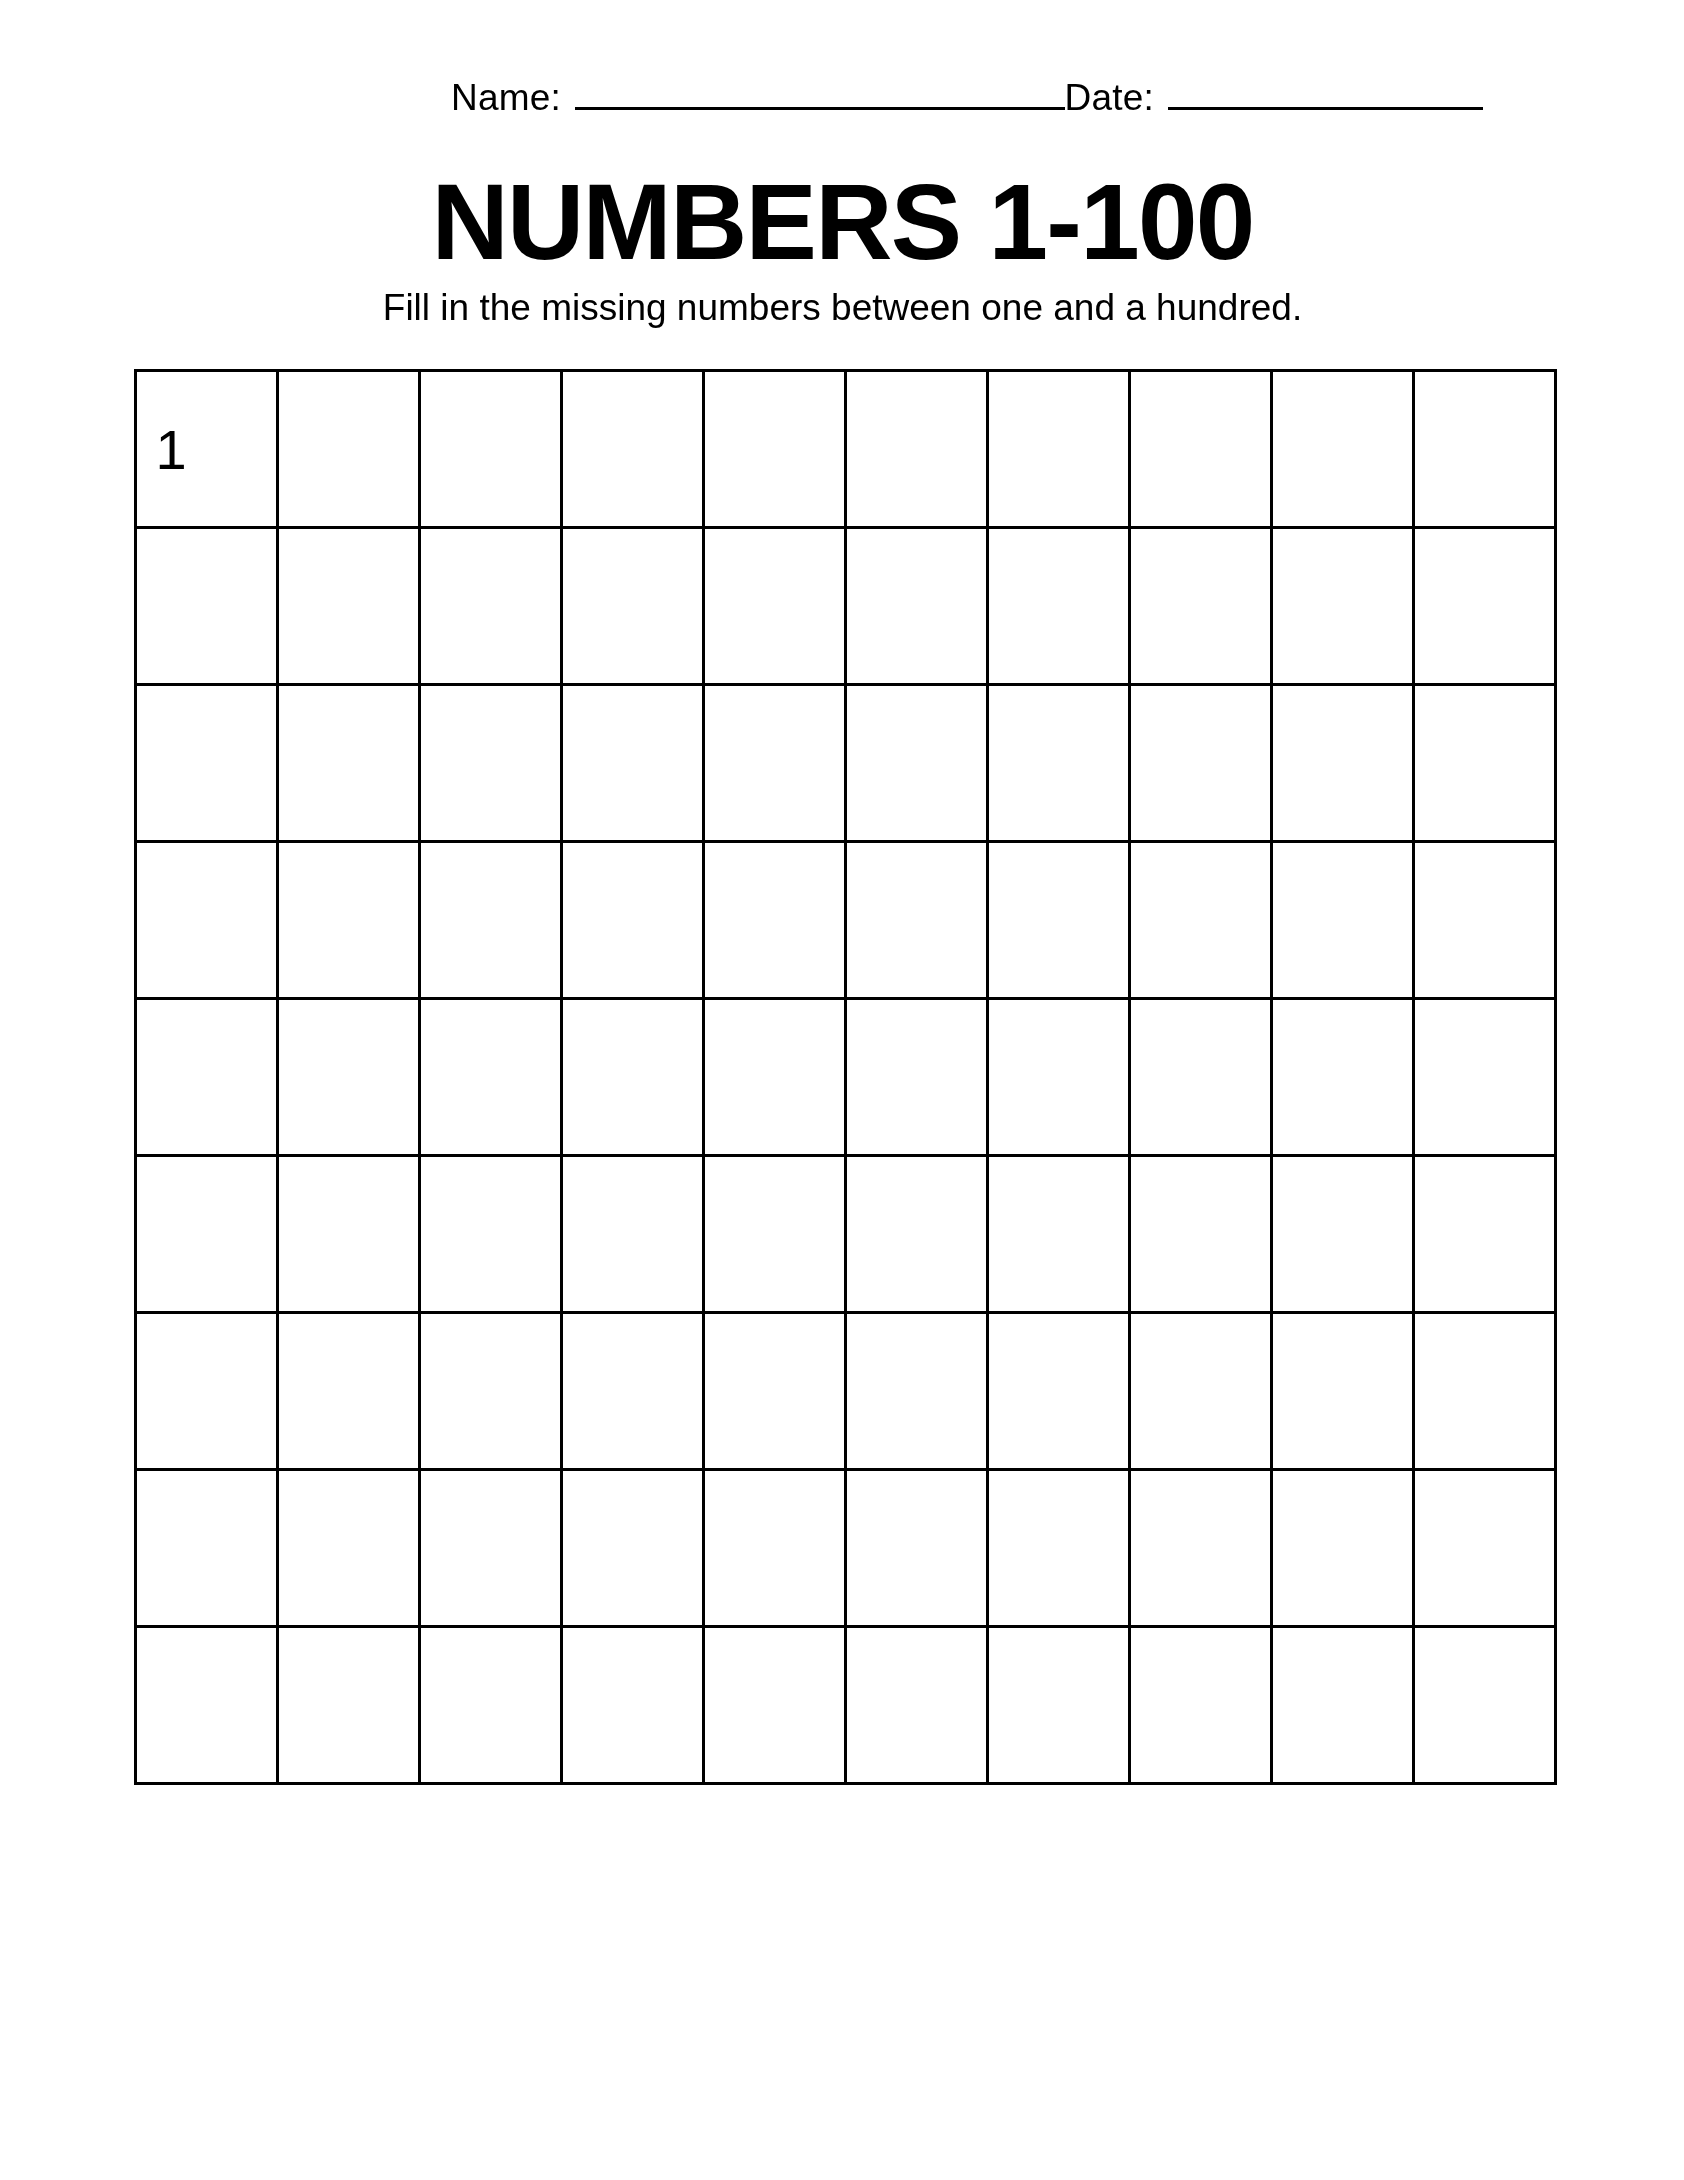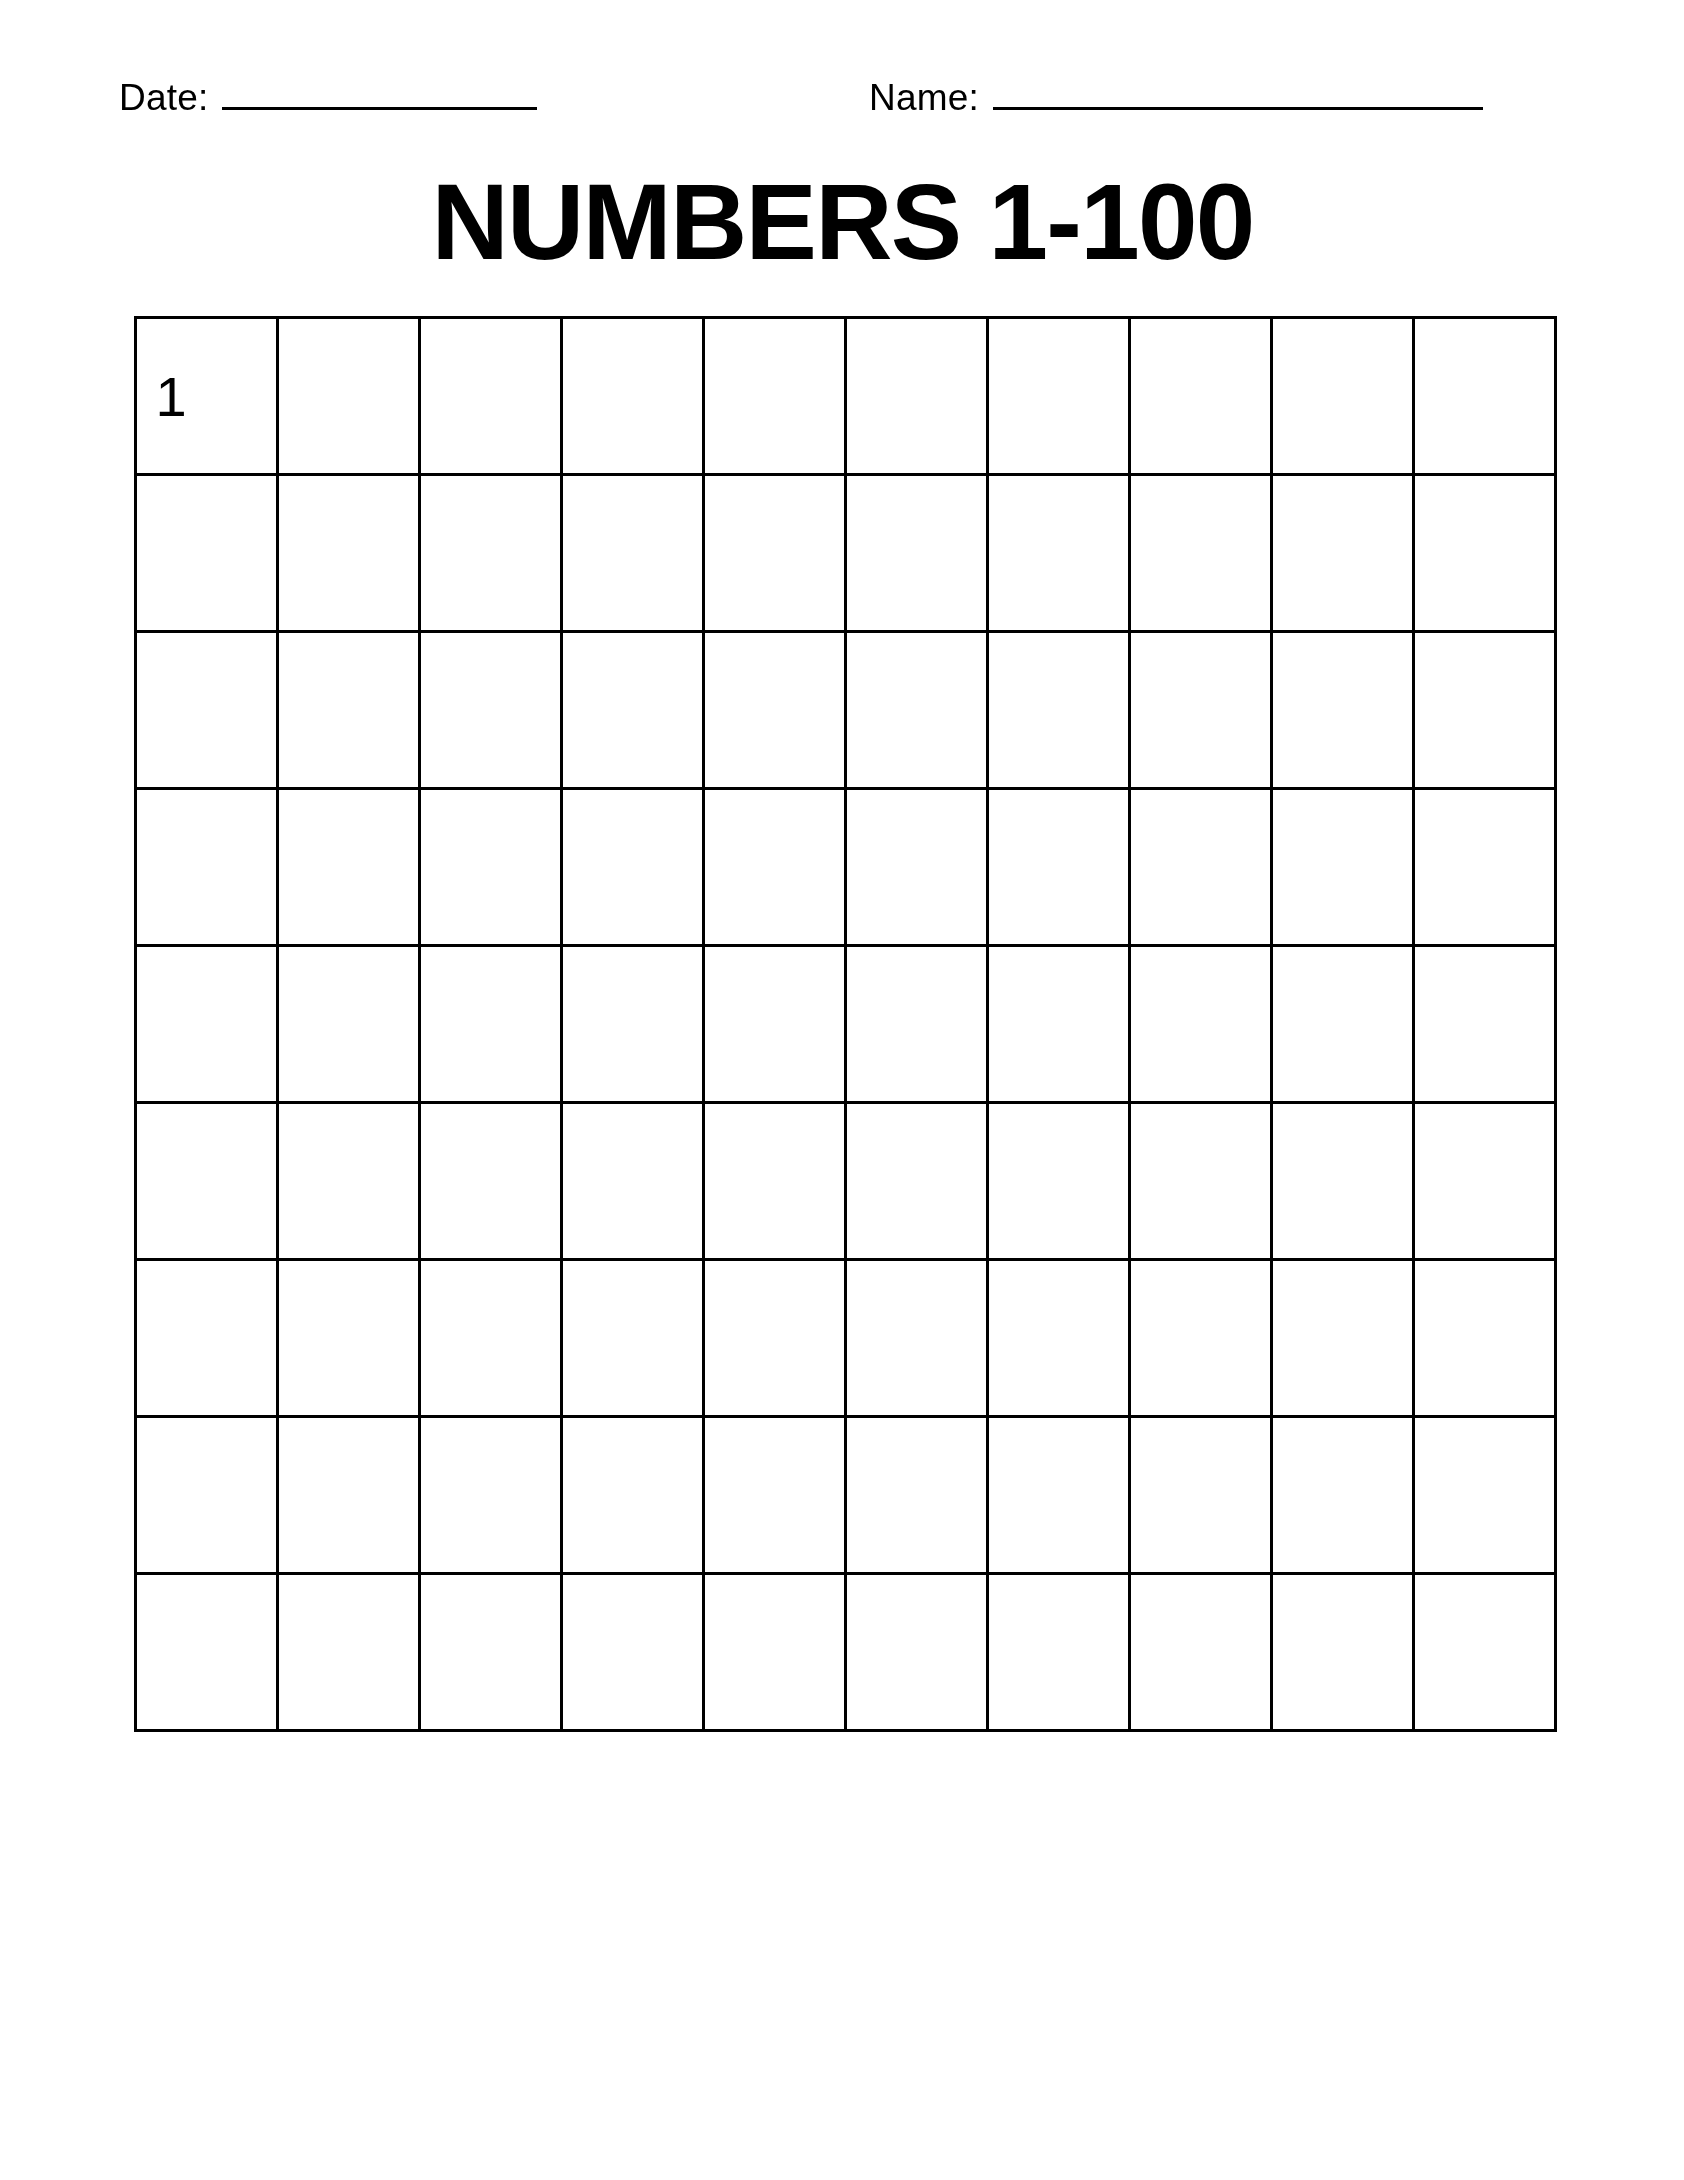--- a/index.html
+++ b/index.html
@@ -99,31 +99,32 @@
     font-size: 29px;
     color: #8a8a8a;
   }
 </style>
 </head>
 <body>
 
 <div class="sheet">
 
   <div class="field-row">
+    <div class="field field-name">
+      <span class="field-label">Name:</span>
+      <span class="field-line"></span>
+    </div>
     <div class="field field-date">
       <span class="field-label">Date:</span>
       <span class="field-line"></span>
     </div>
-    <div class="field field-name">
-      <span class="field-label">Name:</span>
-      <span class="field-line"></span>
-    </div>
   </div>
 
   <div class="title">NUMBERS 1-100</div>
+  <div class="subtitle">Fill in the missing numbers between one and a hundred.</div>
 
   <div class="grid-wrap">
     <table class="grid">
       <tbody>
         <tr>
           <td class="num-left">1</td>
           <td></td>
           <td></td>
           <td></td>
           <td></td>

